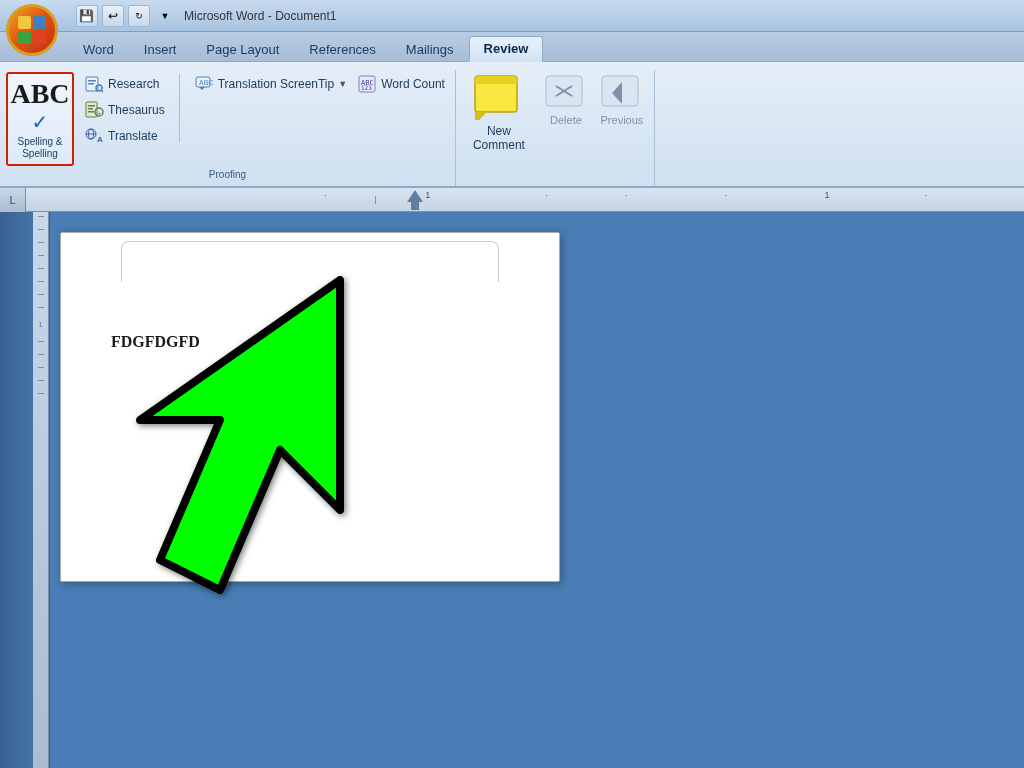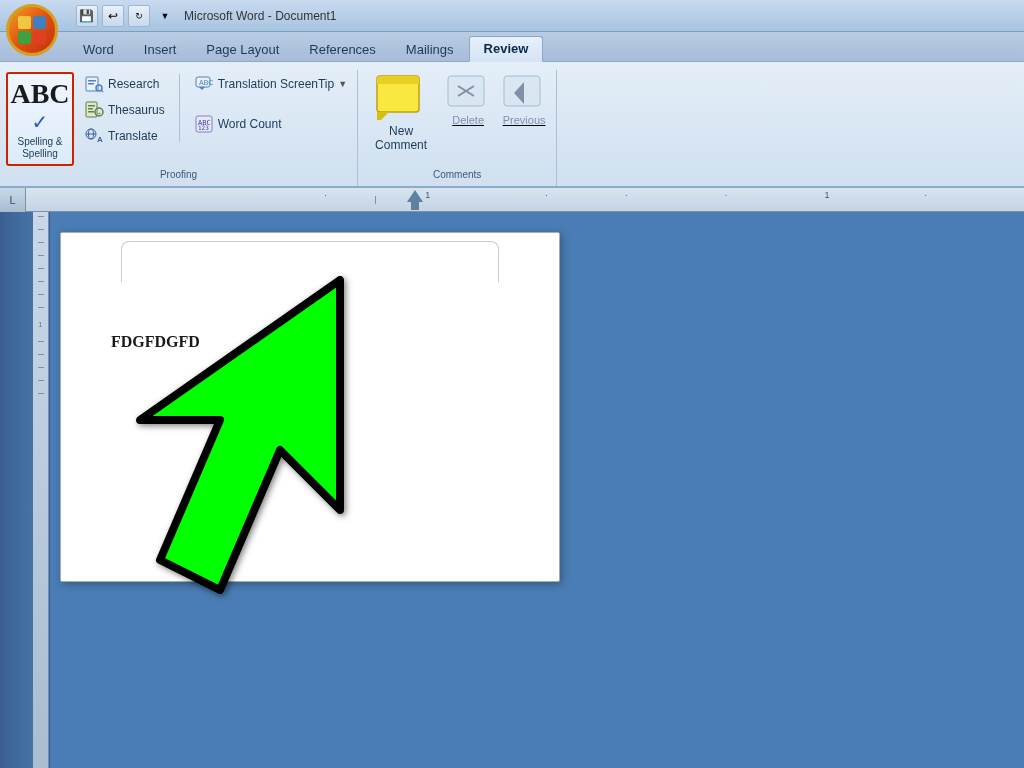--- a/index.html
+++ b/index.html
@@ -169,22 +169,22 @@
       color: #1a3a5c;
     }
     .tool-icon {
       width: 20px; height: 20px;
       display: flex; align-items: center; justify-content: center;
     }
 
     
     .translation-tools {
       display: flex;
-      flex-direction: column;
-      gap: 16px;
+      flex-direction: row;
+      gap: 2px;
     }
     .translation-item {
       display: flex;
       align-items: center;
       gap: 4px;
       padding: 2px 4px;
       cursor: pointer;
       border-radius: 2px;
       font-size: 12px;
       color: #1a3a5c;
@@ -202,21 +202,20 @@
       cursor: pointer;
       padding: 2px;
     }
     .side-comment-btn {
       display: flex;
       flex-direction: column;
       align-items: center;
       gap: 2px;
       cursor: pointer;
       padding: 2px;
-      text-decoration: underline;
     }
 
     
     .ruler-area {
       background: linear-gradient(to bottom, #b8ccde, #a8bcd0);
       height: 24px;
       display: flex;
       align-items: center;
       border-bottom: 1px solid #8090a0;
       position: relative;
@@ -474,21 +473,20 @@
 
           <div class="side-comment-btn">
             <svg width="44" height="38" viewBox="0 0 44 38">
               <rect x="2" y="2" width="36" height="30" rx="3" fill="#d8e4f0" stroke="#8bacc8" stroke-width="1" opacity="0.7"></rect>
               <polygon points="22,8 12,19 22,30" fill="#8090a8"></polygon>
             </svg>
             <div style="font-size:11px; color:#8090a8; text-align:center;">Previous</div>
           </div>
 
         </div>
-        <div class="ribbon-group-label">Comments</div>
       </div>
 
     </div>
   </div>
 
   <div class="ruler-area">
     <div class="ruler-left-btn">L</div>
     <div class="ruler-marks">
 
       <div class="ruler-number" style="left: 30%;">·</div>

